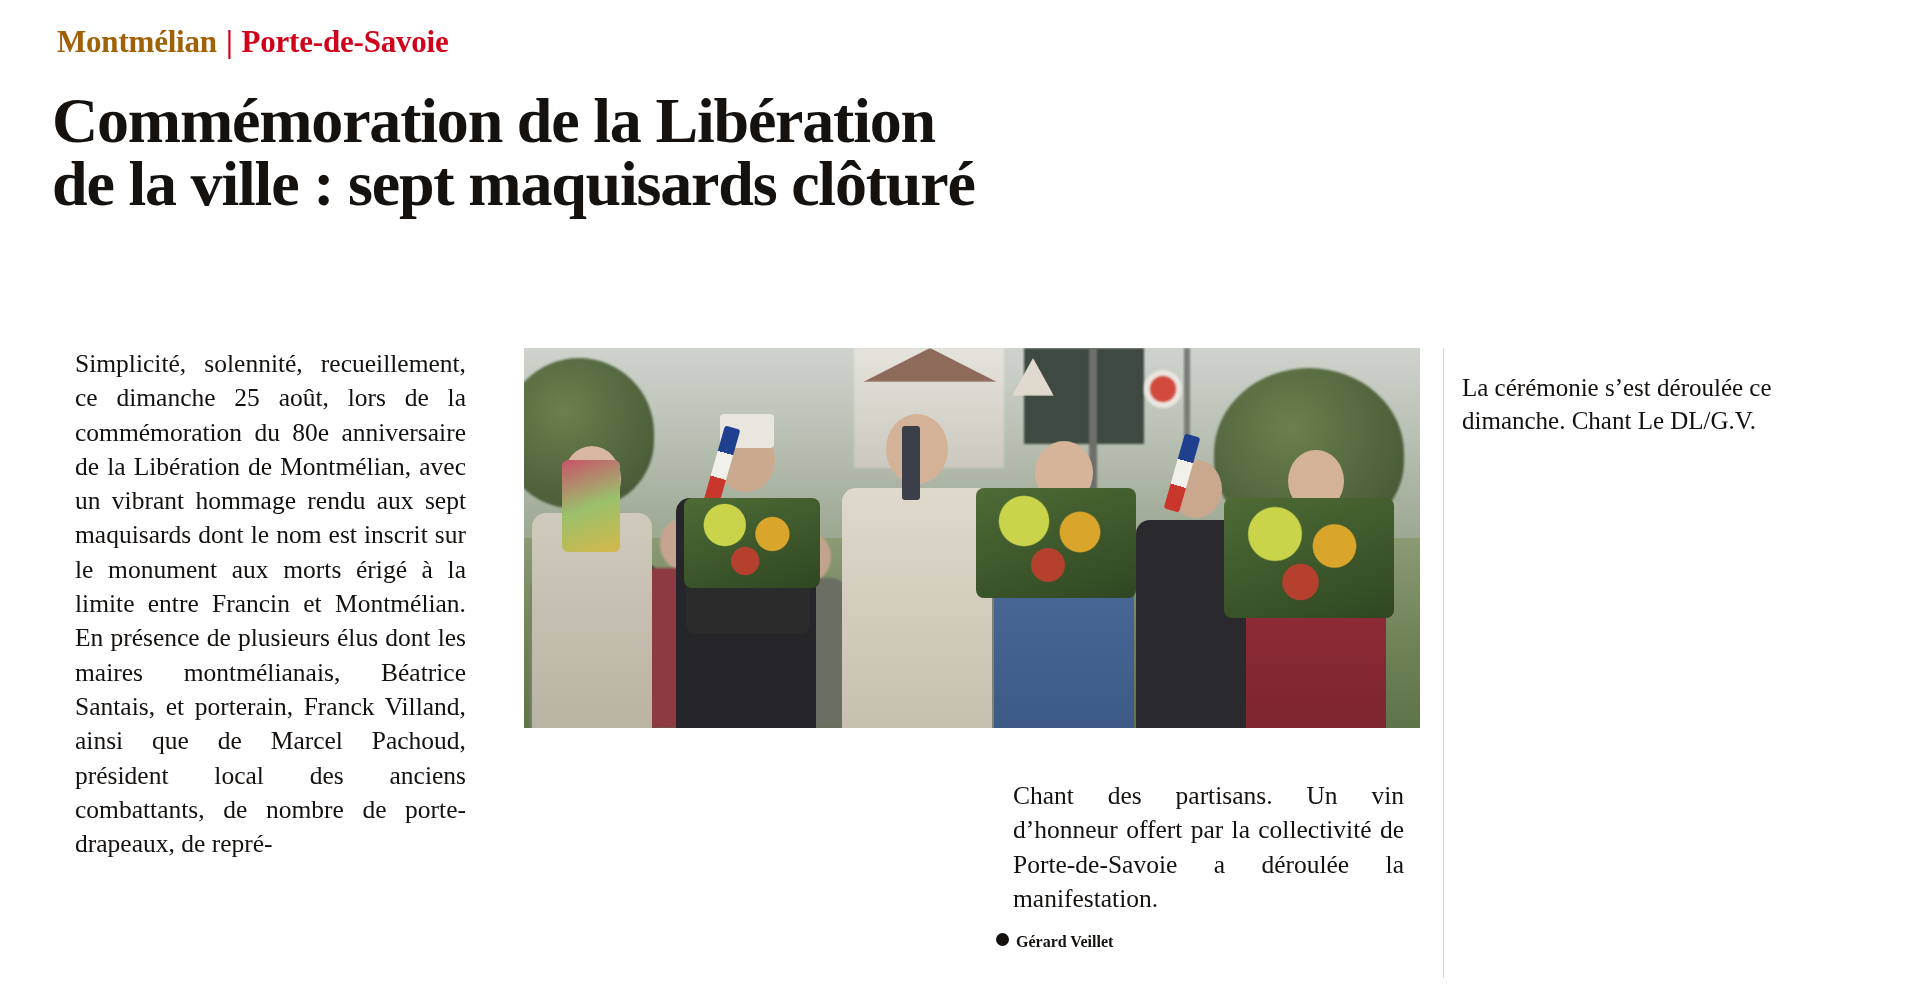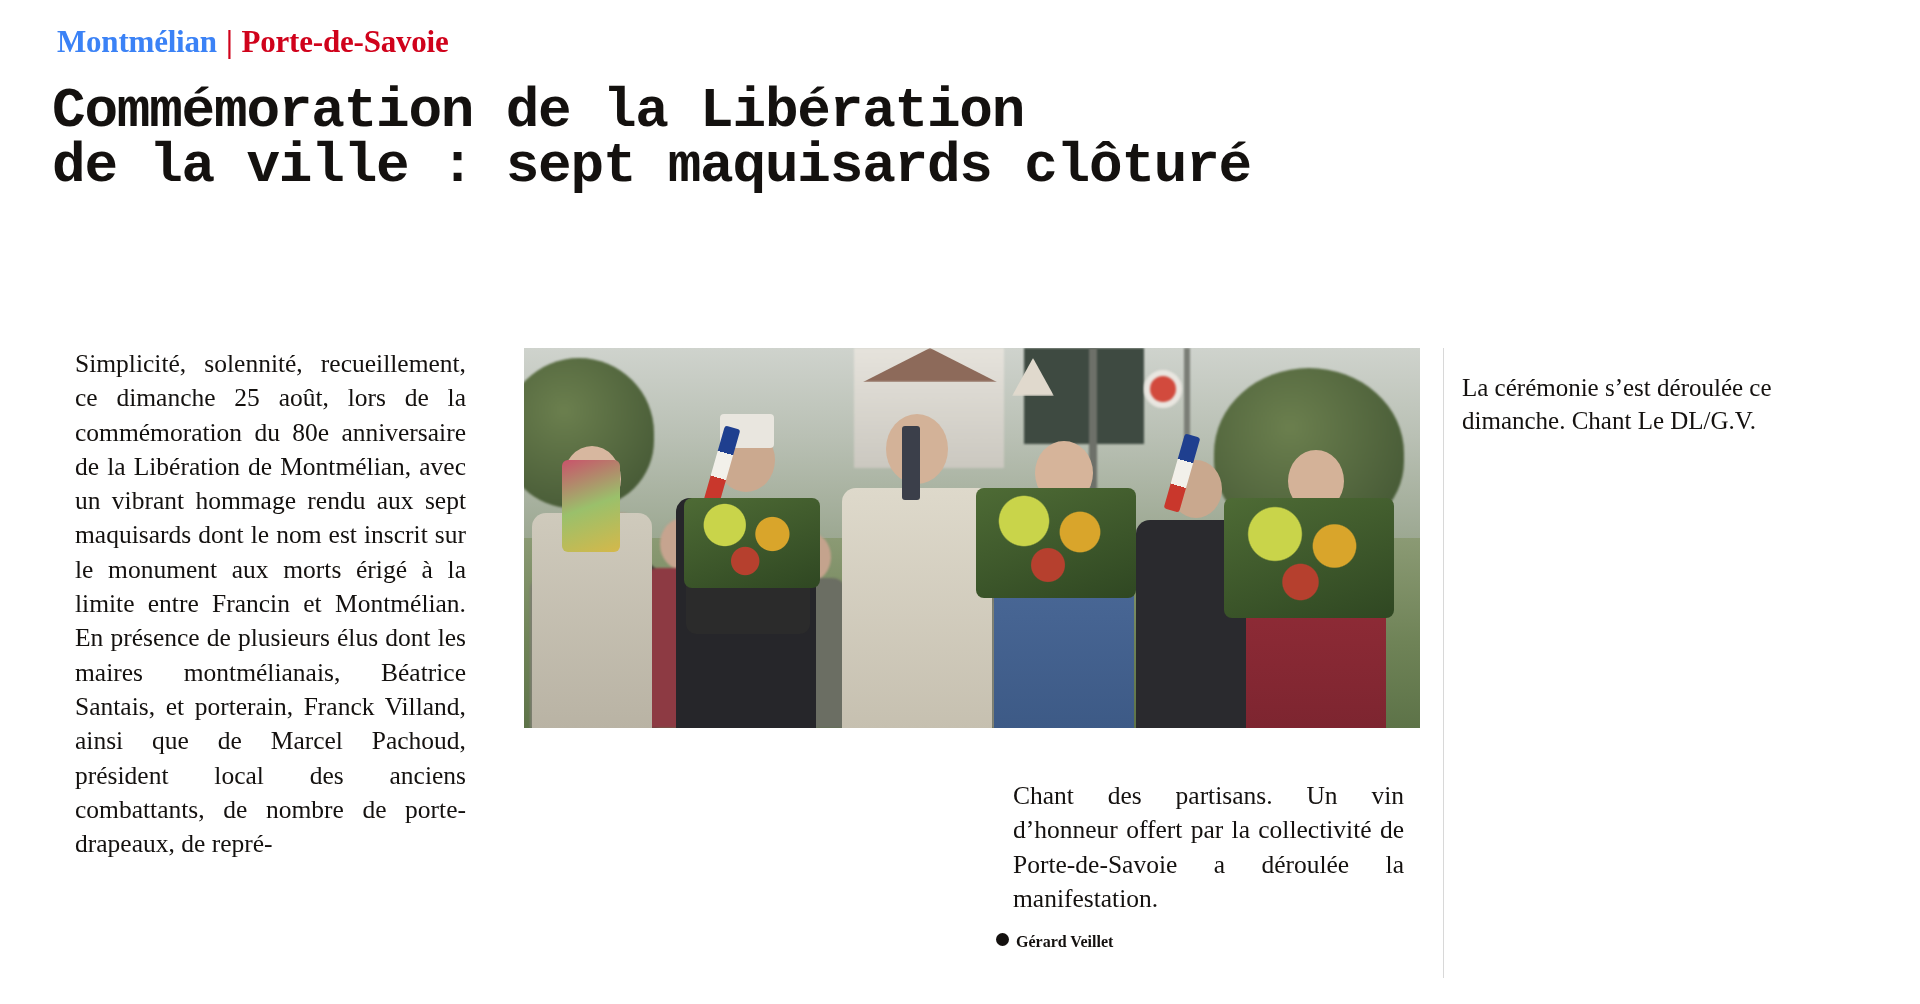--- a/index.html
+++ b/index.html
@@ -24,38 +24,38 @@
     top: 8px;
     display: flex;
     align-items: baseline;
     gap: 0;
     font-family: "Liberation Serif", serif;
     font-weight: bold;
     font-size: 31px;
     letter-spacing: -0.2px;
     white-space: nowrap;
   }
-  .kicker .k-town { color: #3b82f6; font-family: Liberation Serif, serif; }
+  .kicker .k-town { color: #a16207; font-family: Liberation Serif, serif; }
   .kicker .k-sep {
     color: #d0021b;
     margin: 0 9px;
     font-weight: bold;
   }
   .kicker .k-town2 { color: #d0021b; margin-top: 16px; }
 
   
   .headline {
     position: absolute;
     left: 52px;
     top: 46px;
     width: 1790px;
     color: #14110f;
-    font-family: Liberation Mono, monospace;
+    font-family: Liberation Serif, serif;
     font-weight: bold;
-    font-size: 56px;
+    font-size: 64px;
     line-height: 0.99;
     letter-spacing: -1.2px;
   }
   .headline .hl-line { display: block; }
 
   
   .content {
     position: absolute;
     left: 0;
     top: 330px;

